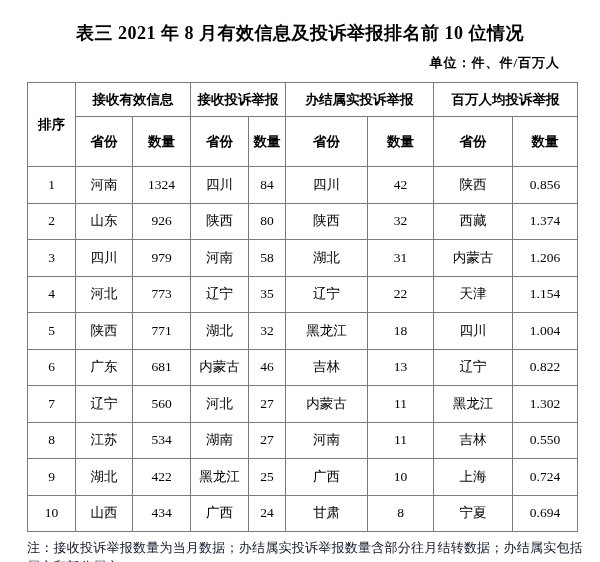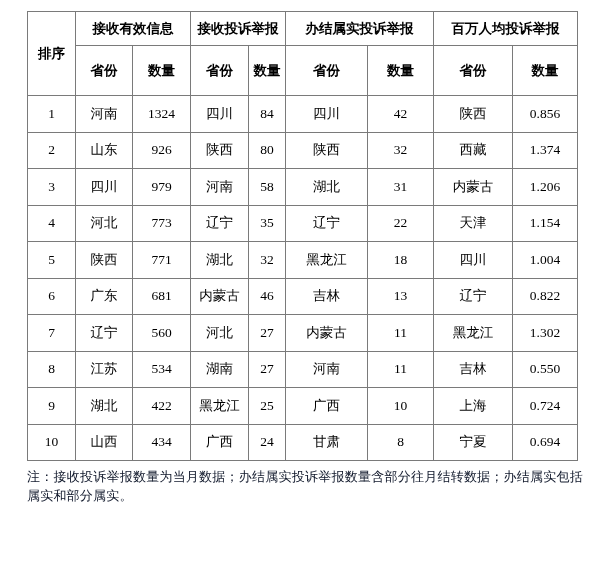--- a/index.html
+++ b/index.html
@@ -59,21 +59,23 @@
     letter-spacing: 0.2px;
     text-align: justify;
     color: #0f172a;
   }
 </style>
 </head>
 <body>
 
 <div class="page">
 
-
+  <h1 class="title">表三 2021 年 8 月有效信息及投诉举报排名前 10 位情况</h1>
+
+  <div class="unit">单位：件、件/百万人</div>
 
   <table class="rank-table">
     <colgroup>
       <col style="width:48px">
       <col style="width:57px">
       <col style="width:58px">
       <col style="width:58px">
       <col style="width:37px">
       <col style="width:82px">
       <col style="width:66px">

